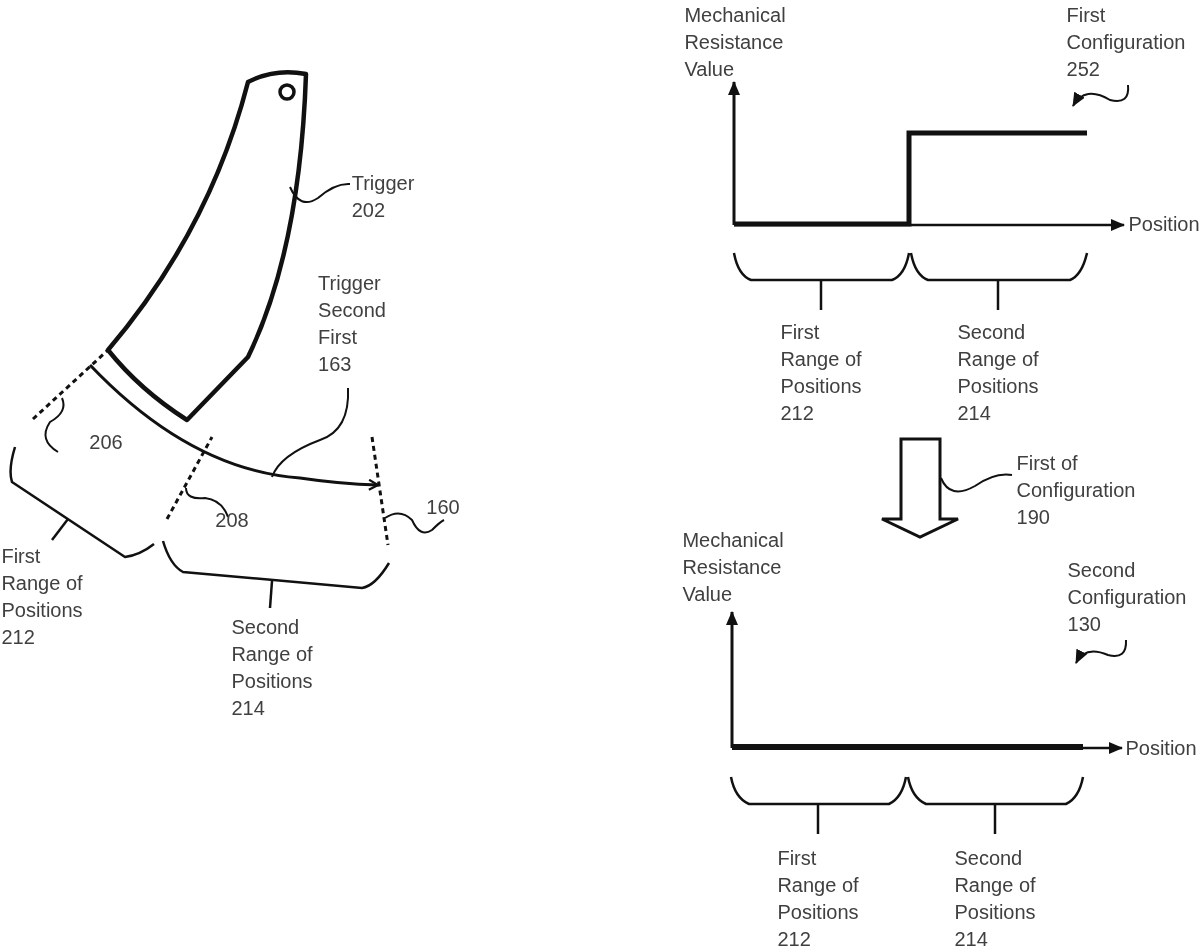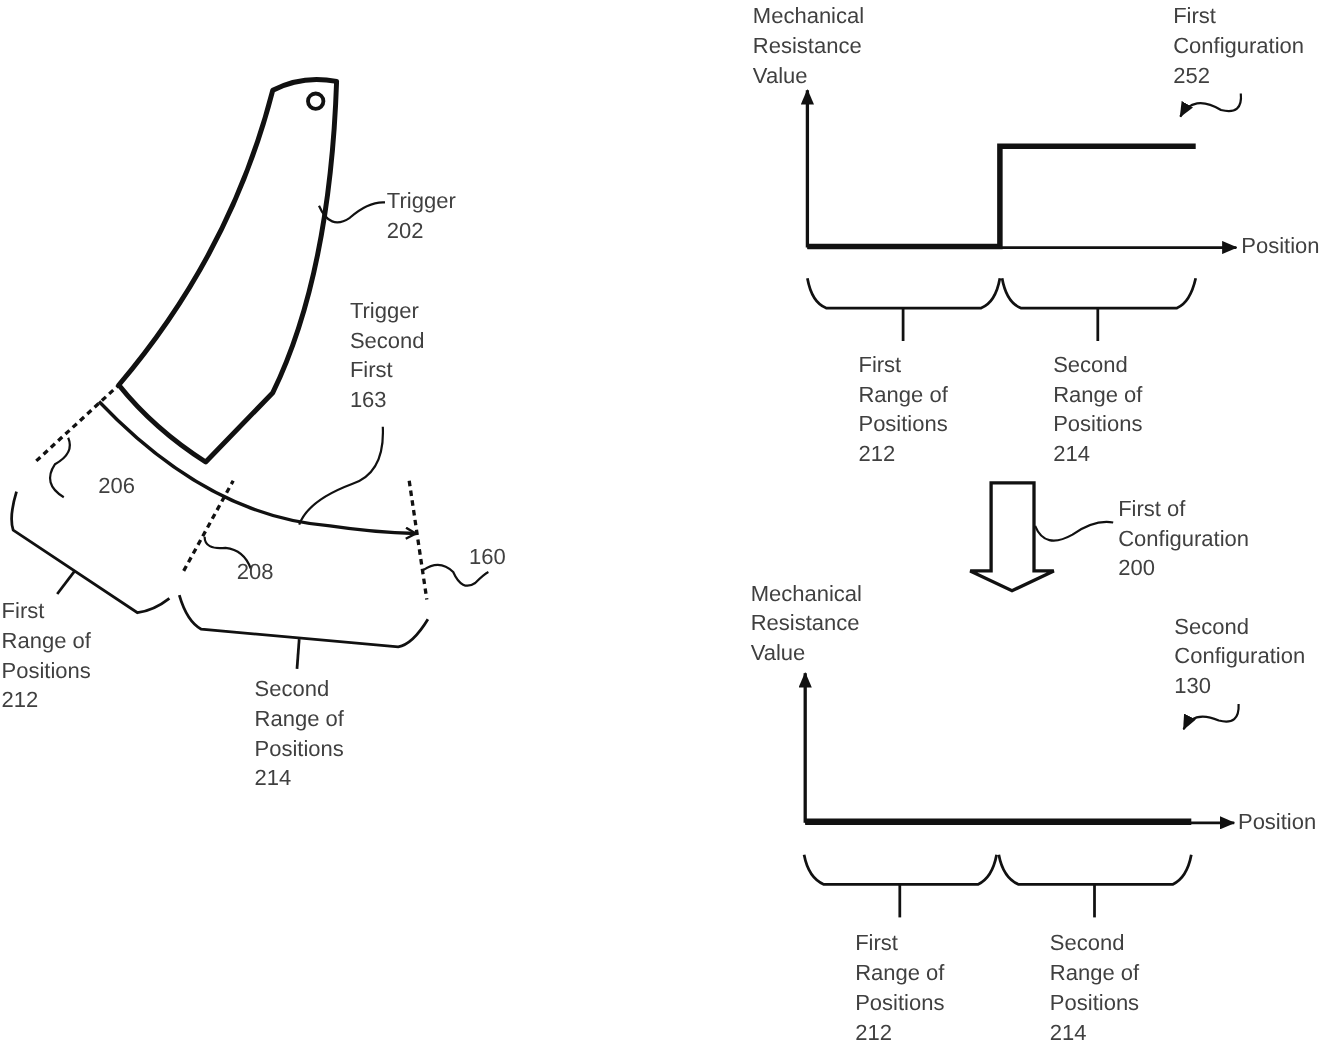--- a/index.html
+++ b/index.html
@@ -119,21 +119,21 @@
 <div class="lbl" style="left:998px; top:319px;">
   <span>Second</span>
   <span>Range of</span>
   <span>Positions</span>
   <span>214</span>
 </div>
 
 <div class="lbl" style="left:1076px; top:450px;">
   <span>First of</span>
   <span>Configuration</span>
-  <span>200</span>
+  <span>190</span>
 </div>
 
 <div class="lbl" style="left:733px; top:527px;">
   <span>Mechanical</span>
   <span>Resistance</span>
   <span>Value</span>
 </div>
 <div class="lbl" style="left:1161px; top:735px;">Position</div>
 <div class="lbl" style="left:1127px; top:557px;">
   <span>Second</span>

